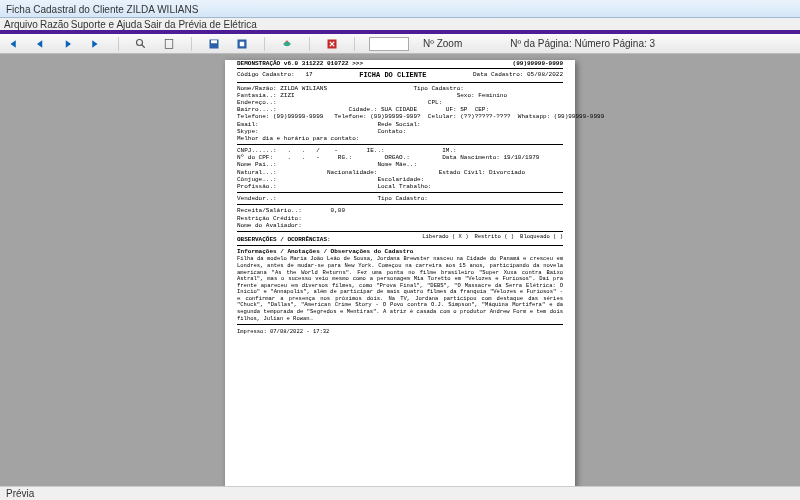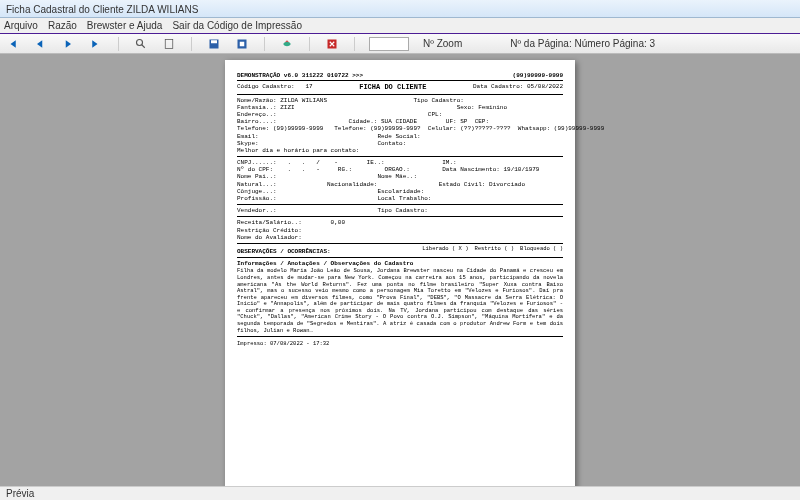--- a/index.html
+++ b/index.html
@@ -1,27 +1,27 @@
 <!DOCTYPE html>
 <html><head>
 <meta charset="utf-8">
 <style>
 *{box-sizing:border-box;margin:0;padding:0}
 body{font-family:"Segoe UI",Tahoma,sans-serif;font-size:11px;background:#a3a3a3;overflow:hidden;width:800px;height:500px}
 .titlebar{height:18px;background:linear-gradient(#eaf3fc,#d5e6f8);border-bottom:1px solid #9fb8d0;padding:2px 6px;font-size:10px;color:#333;display:flex;align-items:flex-end}
-.menubar{height:16px;background:#f0f0f0;border-bottom:1px solid #4c1d95;display:flex;align-items:center;padding:0 4px;font-size:10px;color:#333;gap:10px}
+.menubar{height:16px;background:#f0f0f0;border-bottom:4px solid #4c1d95;display:flex;align-items:center;padding:0 4px;font-size:10px;color:#333;gap:2px}
 .menubar span{cursor:pointer}
 .toolbar{height:20px;background:linear-gradient(#fafafa,#e8e8e8);border-bottom:1px solid #bbb;display:flex;align-items:center;padding:0 4px;gap:12px;font-size:10px}
 .tbtn{width:16px;height:16px;display:flex;align-items:center;justify-content:center;border:1px solid transparent;cursor:pointer}
 .sep{width:1px;height:14px;background:#ccc;margin:0 2px}
 .zoominp{width:40px;height:14px;border:1px solid #aaa;font-size:9px;padding:0 2px;background:#fff}
 .tlabel{font-size:10px;color:#333;margin:0 2px}
 .workspace{position:absolute;top:54px;left:0;right:0;bottom:14px;background:#a3a3a3;overflow:auto;display:flex;justify-content:center;padding-top:6px}
 .statusbar{position:absolute;bottom:0;left:0;right:0;height:14px;background:#f0f0f0;border-top:1px solid #ccc;font-size:10px;padding:0 6px;display:flex;align-items:center;color:#333}
-.page{width:350px;height:440px;background:#fff;box-shadow:2px 2px 6px rgba(0,0,0,0.4);padding:12px 12px;font-family:"Courier New",monospace;font-size:6px;color:#000;line-height:1.2;position:relative}
+.page{width:350px;height:440px;background:#fff;box-shadow:2px 2px 6px rgba(0,0,0,0.4);padding:0 12px;font-family:"Courier New",monospace;font-size:6px;color:#000;line-height:1.2;position:relative}
 .hdrline{display:flex;justify-content:space-between;font-weight:bold;border-bottom:1px solid #000;padding-bottom:1px;margin-bottom:2px}
 .subhdr{display:flex;justify-content:space-between;margin-bottom:2px}
 .fichatitle{text-align:center;font-weight:bold;font-size:7px}
 .divline{border-top:1px solid #000;margin:2px 0}
 .row{white-space:pre}
 .sectitle{font-weight:bold;margin-top:2px}
 .obs{font-size:5.5px;line-height:1.2;text-align:justify;margin-top:1px}
 .footer{margin-top:4px;font-size:5.5px}
 .flags{display:flex;gap:6px;font-size:5.5px}
 svg{width:12px;height:12px}
@@ -29,22 +29,22 @@
 </head>
 <body>
 
 <div class="titlebar">
   <span>Ficha Cadastral do Cliente ZILDA WILIANS</span>
 </div>
 
 <div class="menubar">
   <span>Arquivo</span>
   <span>Razão</span>
-  <span>Brewster e Ajuda</span>
-  <span>Sair da Código de Impressão</span>
+  <span>Suporte e Ajuda</span>
+  <span>Sair da Prévia de Elétrica</span>
 </div>
 
 <div class="toolbar">
   <div class="tbtn">
       <svg viewBox="0 0 16 16">
         <path d="M3 3v10M13 3l-7 5 7 5z" fill="#0a63b8"></path>
       </svg>
     </div>
   <div class="tbtn">
       <svg viewBox="0 0 16 16">

